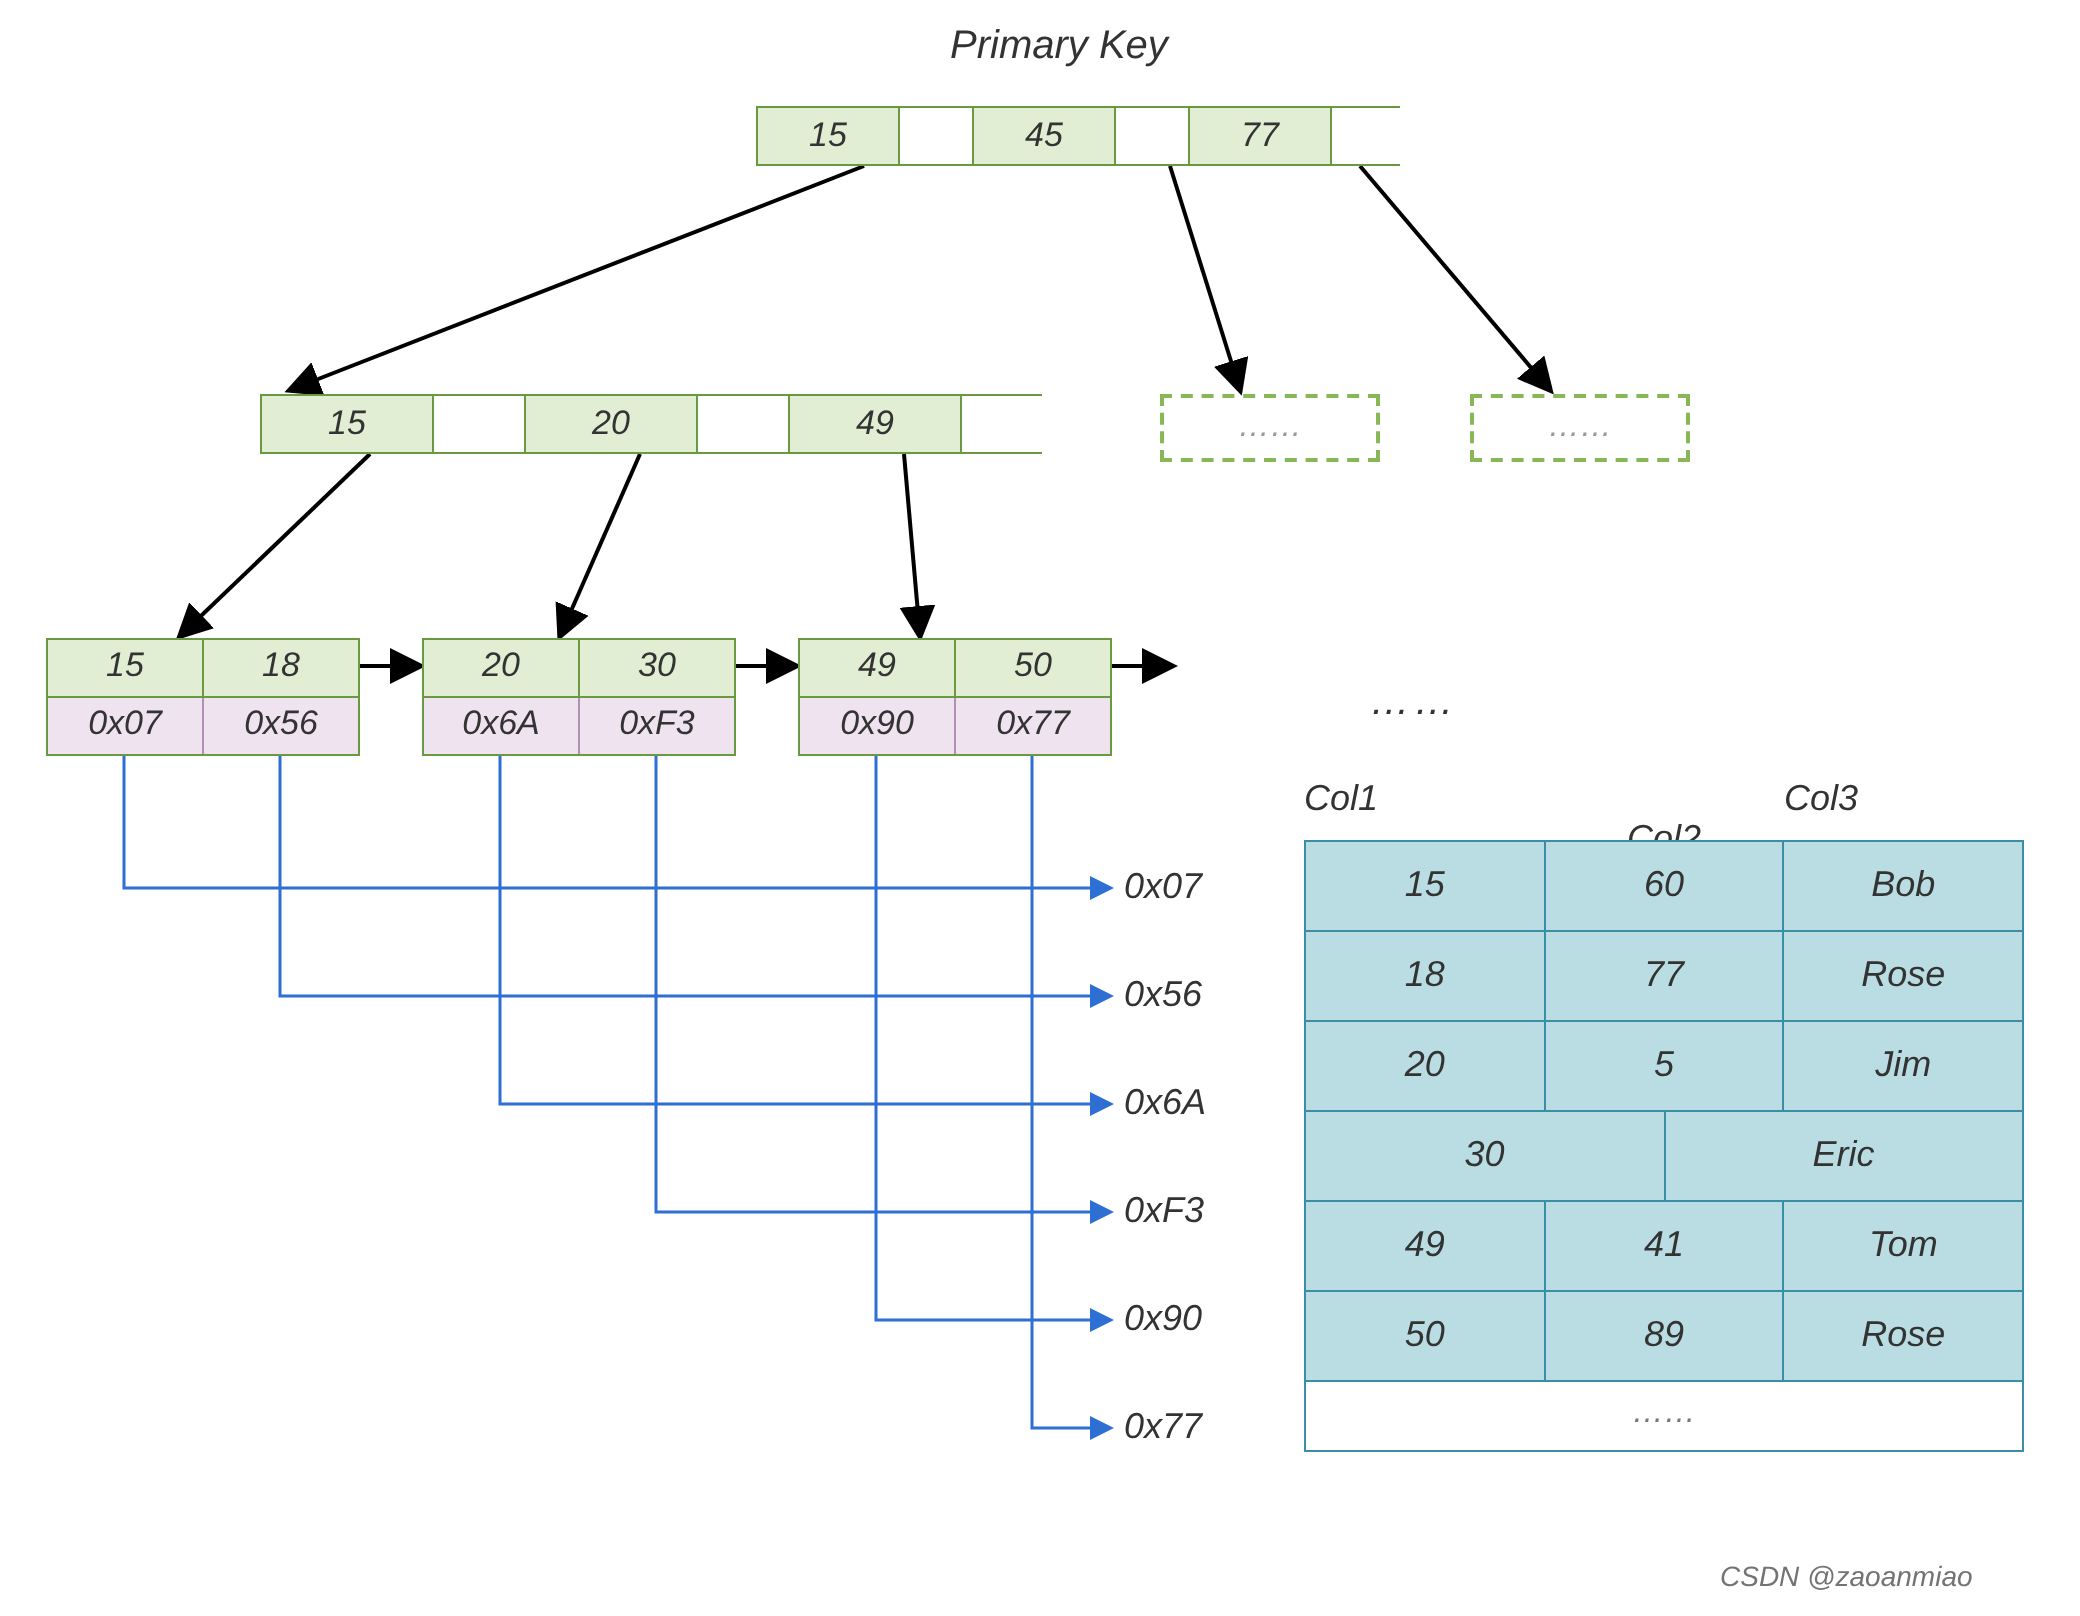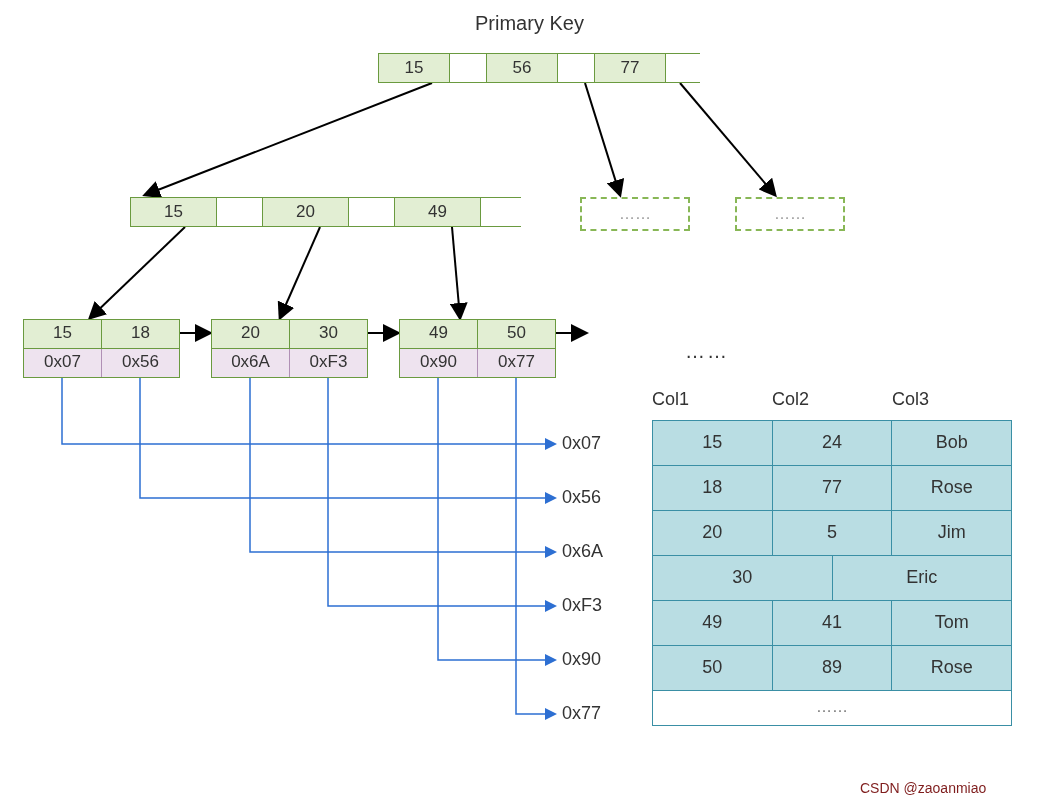--- a/index.html
+++ b/index.html
@@ -1,37 +1,37 @@
 <!DOCTYPE html>
 <html><head>
 <meta charset="utf-8">
 <style>
   html,body{margin:0;padding:0;background:#fff;font-family:"Segoe UI",Arial,sans-serif;color:#333;}
-  .canvas{position:relative;width:1040px;height:808px;}
+  .canvas{position:relative;width:1040px;height:808px;font-style:italic;}
   .title{position:absolute;font-size:20px;color:#333;}
   .node{position:absolute;display:flex;border:1px solid #6a9a3f;height:30px;box-sizing:border-box;}
   .node .key{flex:0 0 auto;background:#e2eed3;border-right:1px solid #6a9a3f;text-align:center;font-size:17px;line-height:28px;color:#333;}
   .node .gap{flex:0 0 auto;background:#fff;border-right:1px solid #6a9a3f;}
   .node .gap:last-child{border-right:none;}
   .leaf{position:absolute;border:1px solid #6a9a3f;box-sizing:border-box;}
   .leaf .krow{display:flex;height:28px;}
   .leaf .krow div{flex:1;background:#e2eed3;border-right:1px solid #6a9a3f;text-align:center;font-size:17px;line-height:26px;}
   .leaf .krow div:last-child{border-right:none;}
   .leaf .prow{display:flex;height:28px;border-top:1px solid #6a9a3f;}
   .leaf .prow div{flex:1;background:#eee3ef;border-right:1px solid #b090b5;text-align:center;font-size:17px;line-height:26px;}
   .leaf .prow div:last-child{border-right:none;}
   .ghost{position:absolute;border:2px dashed #88b756;height:34px;box-sizing:border-box;text-align:center;color:#999;font-size:16px;line-height:30px;}
   .addr{position:absolute;font-size:18px;color:#333;}
   .ellip{position:absolute;font-size:20px;color:#333;letter-spacing:2px;}
   .table{position:absolute;border:1px solid #3a8fa5;box-sizing:border-box;}
   .table .row{display:flex;height:44px;border-top:1px solid #3a8fa5;}
   .table .row div{flex:1;background:#b9dde3;border-right:1px solid #3a8fa5;text-align:center;font-size:18px;line-height:42px;color:#333;}
   .table .row div:last-child{border-right:none;}
   .table .tail{height:34px;border-top:1px solid #3a8fa5;background:#fff;text-align:center;line-height:32px;color:#777;}
-  .watermark{position:absolute;font-size:14px;color:#7f1d1d;}
+  .watermark{position:absolute;font-size:14px;color:#737373;}
   svg.lines{position:absolute;left:0;top:0;width:1040px;height:808px;pointer-events:none;}
 </style>
 </head>
 <body>
 <div class="canvas">
 
 <svg class="lines">
   <defs>
     <marker id="ar" viewBox="0 0 12 12" refX="10" refY="6" markerWidth="9" markerHeight="9" orient="auto">
       <path d="M0,0 L12,6 L0,12 Z" fill="#000"></path>
@@ -64,21 +64,21 @@
   <path d="M438,376 L438,660 L555,660" fill="none" stroke="#2d6fd2" stroke-width="1.5" marker-end="url(#arB)"></path>
 
   <path d="M516,376 L516,714 L555,714" fill="none" stroke="#2d6fd2" stroke-width="1.5" marker-end="url(#arB)"></path>
 </svg>
 
 <div class="title" style="left:475px;top:12px;">Primary Key</div>
 
 <div class="node" style="left:378px;top:53px;width:322px;">
   <div class="key" style="width:70px">15</div>
   <div class="gap" style="width:36px"></div>
-  <div class="key" style="width:70px">56</div>
+  <div class="key" style="width:70px">45</div>
   <div class="gap" style="width:36px"></div>
   <div class="key" style="width:70px">77</div>
   <div class="gap" style="width:36px"></div>
 </div>
 
 <div class="node" style="left:130px;top:197px;width:391px;">
   <div class="key" style="width:85px">15</div>
   <div class="gap" style="width:45px"></div>
   <div class="key" style="width:85px">20</div>
   <div class="gap" style="width:45px"></div>
@@ -124,27 +124,27 @@
 
 <div class="addr" style="left:562px;top:433px;">0x07</div>
 <div class="addr" style="left:562px;top:487px;">0x56</div>
 <div class="addr" style="left:562px;top:541px;">0x6A</div>
 <div class="addr" style="left:562px;top:595px;">0xF3</div>
 <div class="addr" style="left:562px;top:649px;">0x90</div>
 <div class="addr" style="left:562px;top:703px;">0x77</div>
 
 <div style="position:absolute;left:652px;top:389px;width:360px;display:flex;">
   <div style="flex:1;font-size:18px;">Col1</div>
-  <div style="flex:1;text-align:left;font-size:18px;">Col2</div>
+  <div style="flex:1;text-align:center;font-size:18px;margin-top:20px;">Col2</div>
   <div style="flex:1;text-align:left;font-size:18px;">Col3</div>
 </div>
 <div class="table" style="left:652px;top:420px;width:360px;">
   <div class="row" style="border-top:none;">
     <div>15</div>
-    <div>24</div>
+    <div>60</div>
     <div>Bob</div>
   </div>
   <div class="row">
     <div>18</div>
     <div>77</div>
     <div>Rose</div>
   </div>
   <div class="row">
     <div>20</div>
     <div>5</div>

